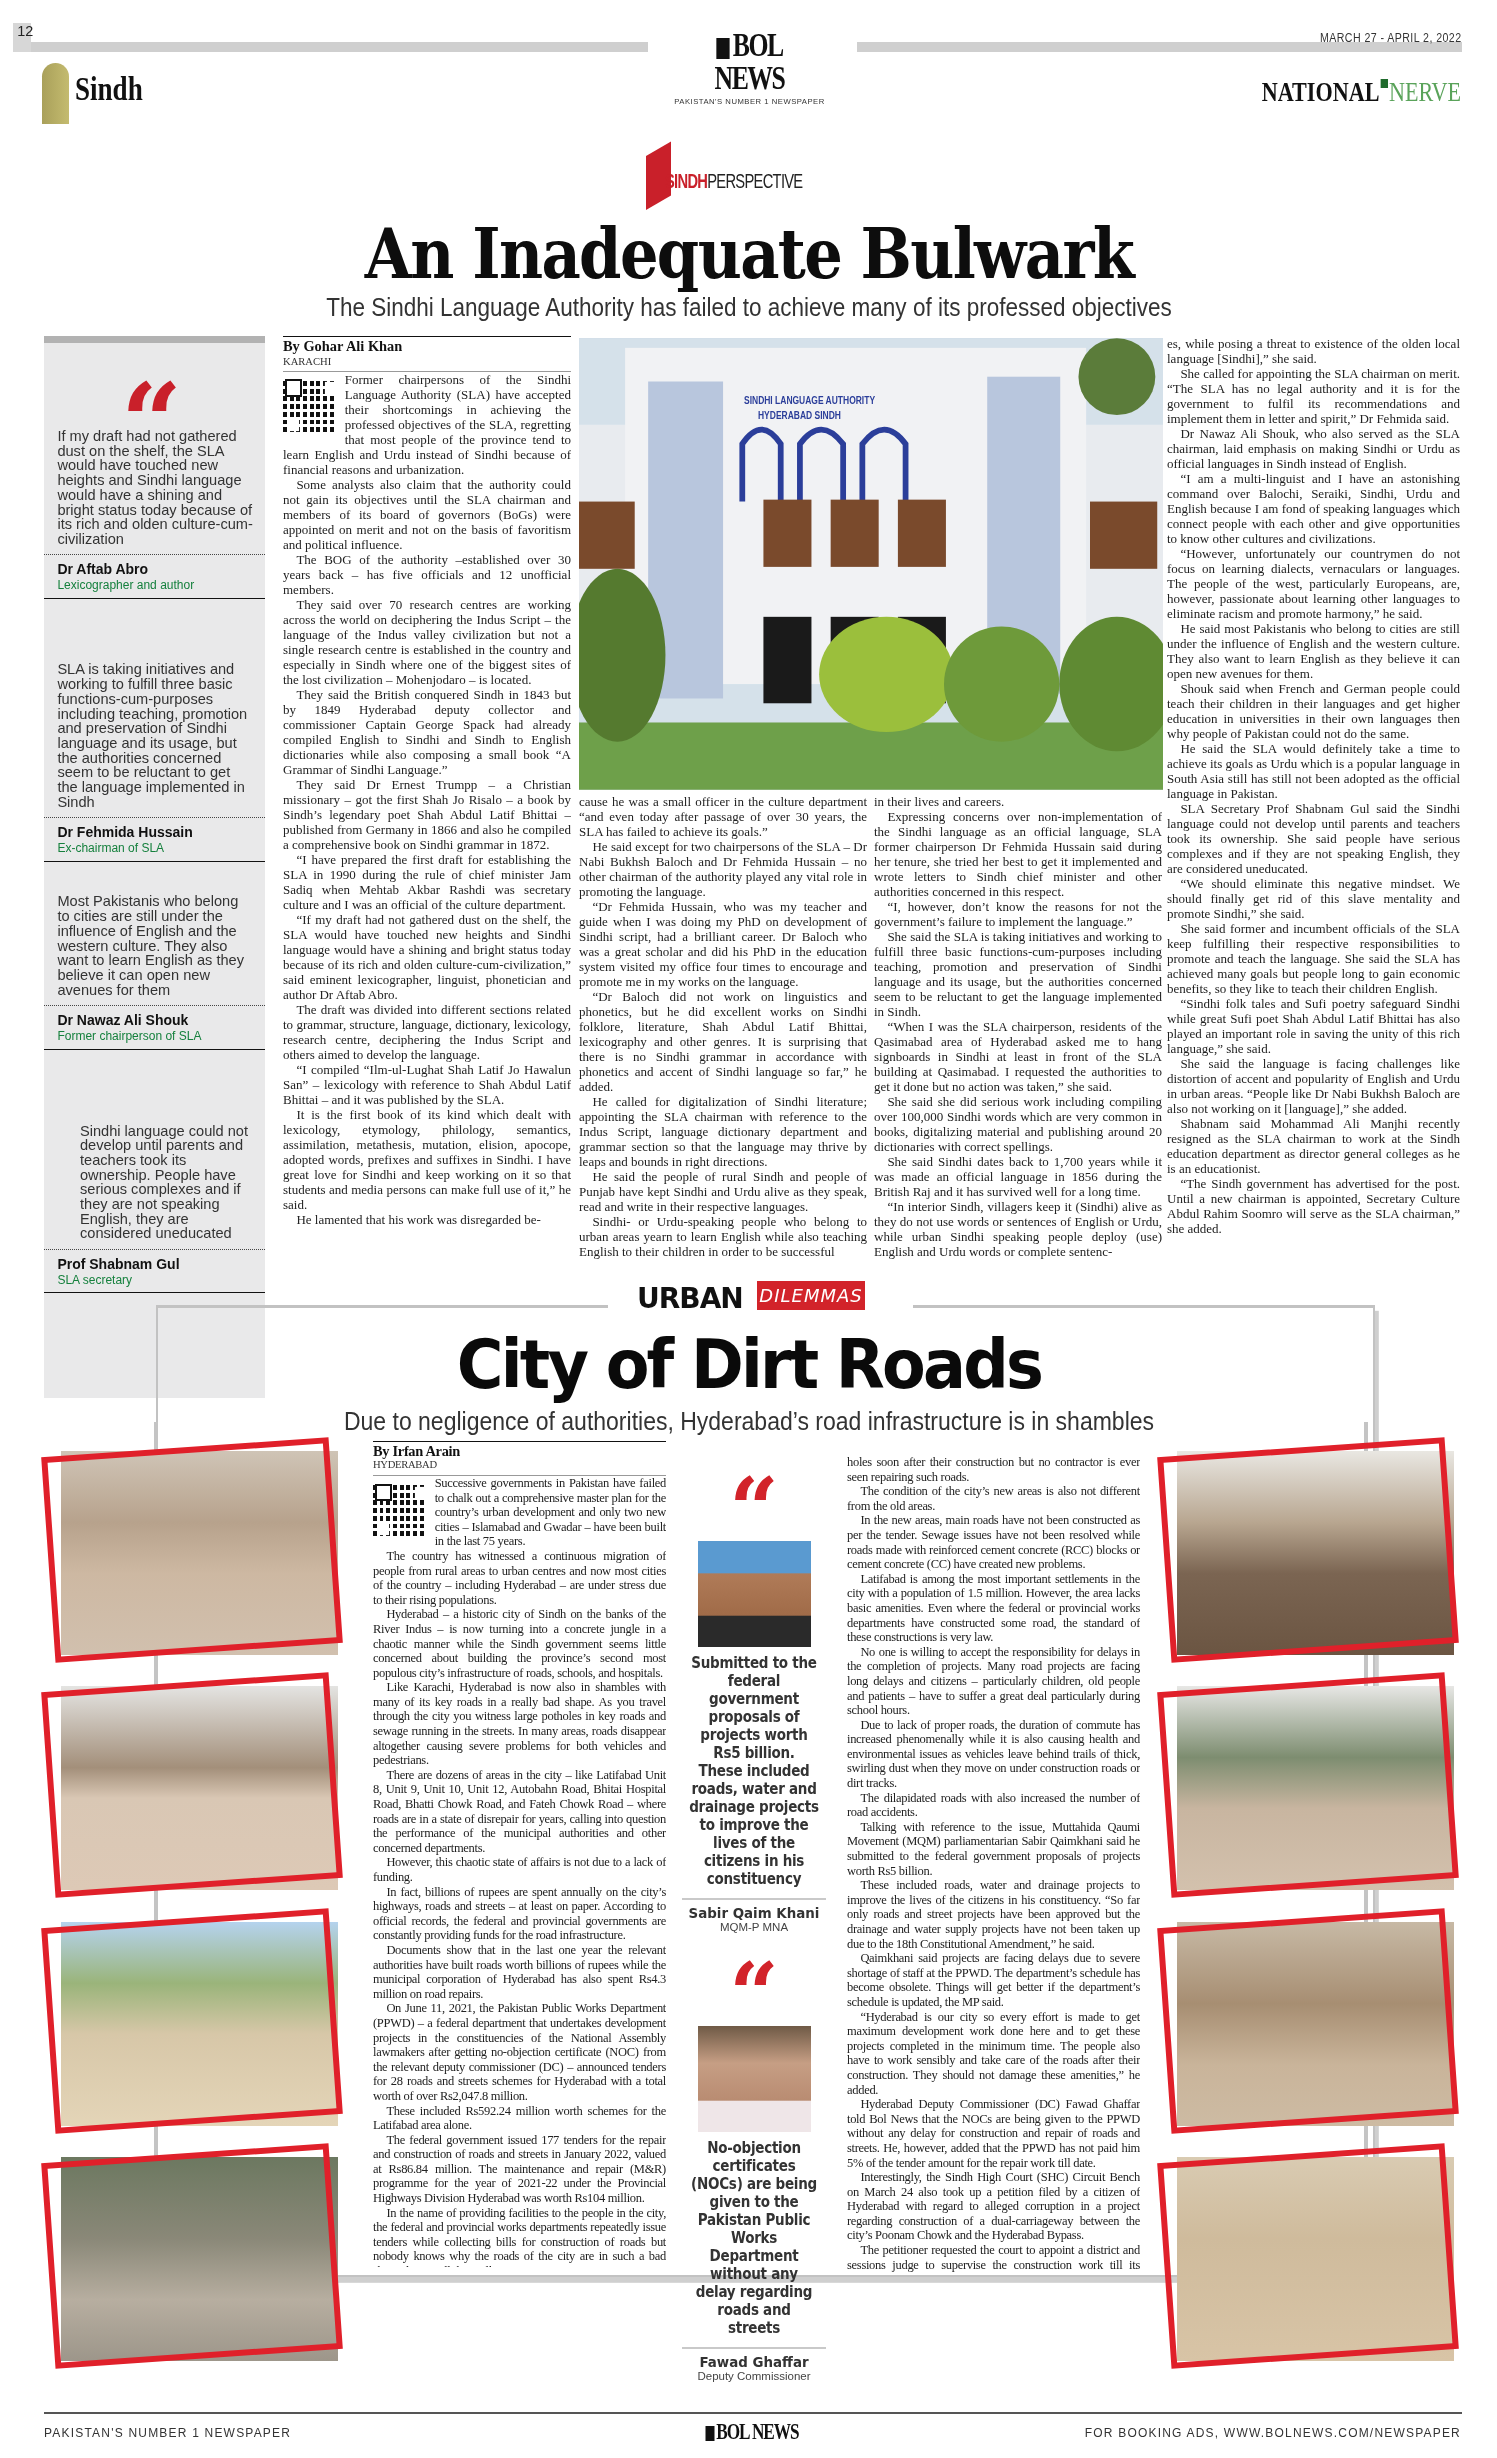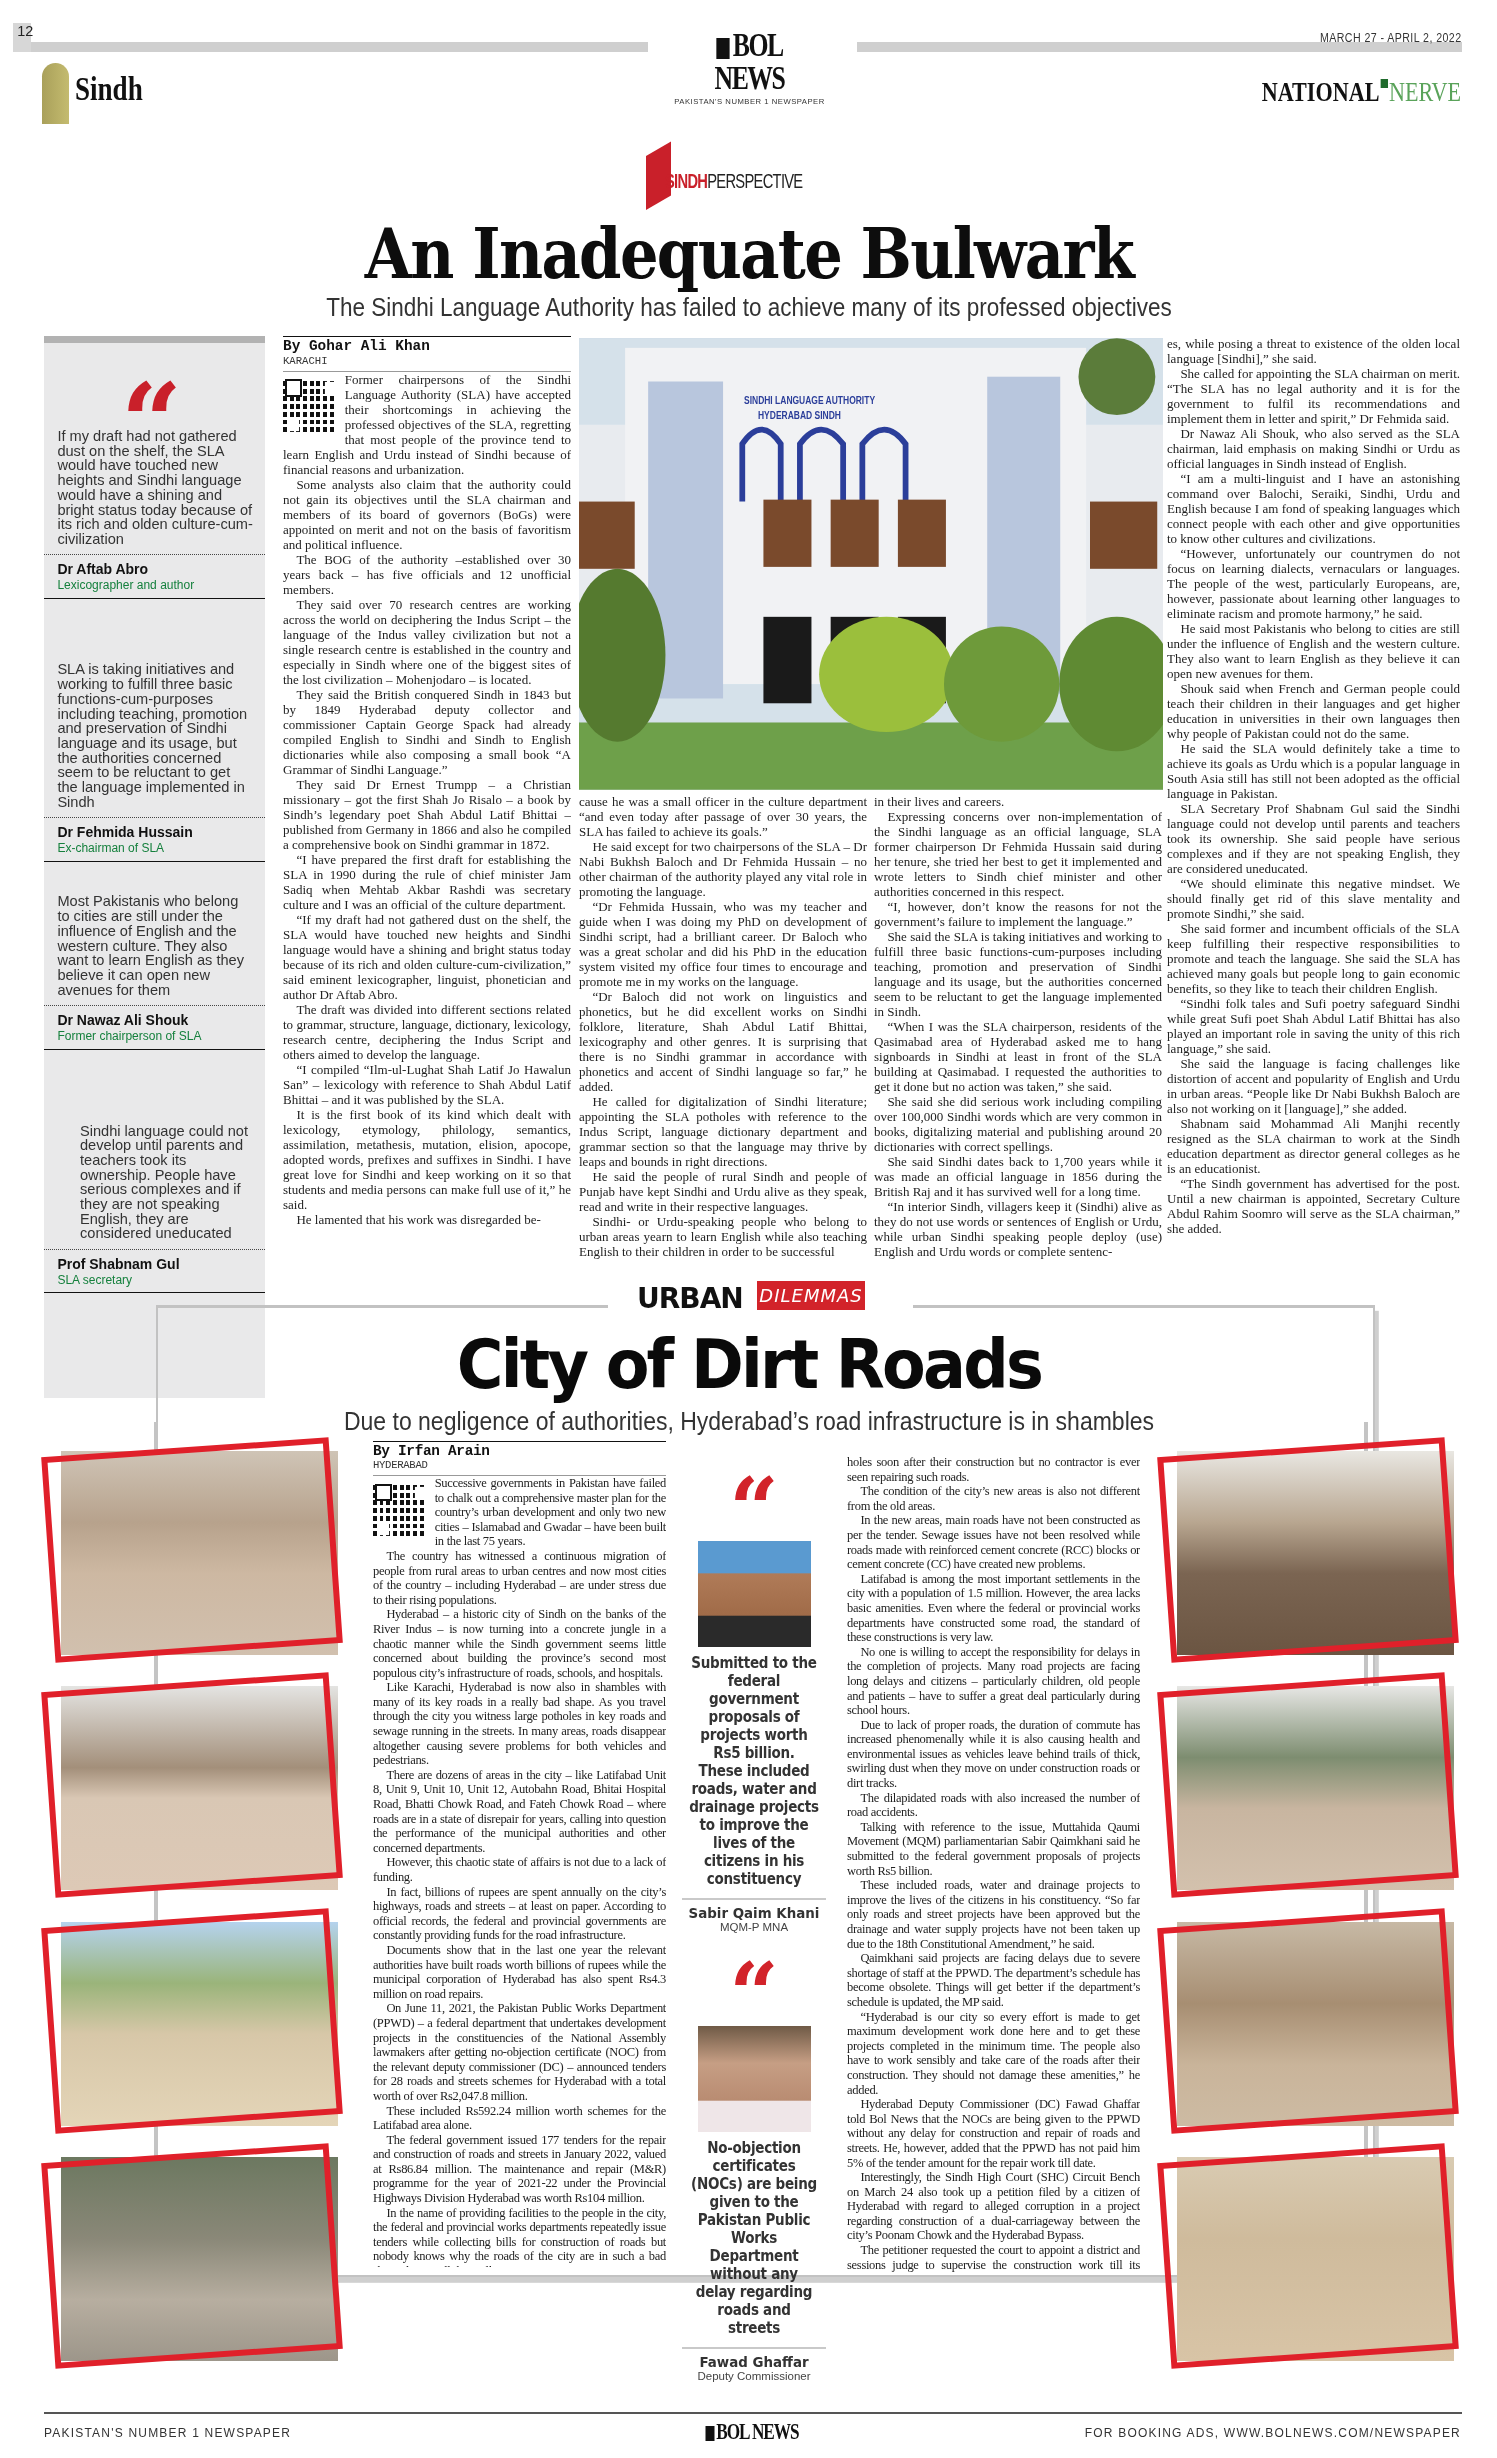--- a/index.html
+++ b/index.html
@@ -31,21 +31,21 @@
   .qblock { position:absolute; left:0; width:221px; }
   .qblock .qt { padding:0 11.5px 0 13.4px; font-size:14.6px; line-height:14.7px; color:#333; }
   .qblock .dots { border-top:1.9px dotted #444; margin-top:7.7px; }
   .qblock .nm { padding:5.8px 13.4px 0; font-weight:bold; font-size:14px; color:#111; }
   .qblock .rl { padding:1px 13.4px 5.8px; font-size:12px; color:#15803d; }
   .qblock .line { border-top:1.9px solid #111; }
   
   .col { position:absolute; font-family:"Liberation Serif", serif; font-size:13px; line-height:15px; text-align:justify; color:#222; overflow:hidden; }
   .col p { margin:0; text-indent:13.4px; }
   .col p.noind { text-indent:0; }
-  .byline { border-top:1.9px solid #111; padding-top:1.9px; font-family:Liberation Mono, monospace; }
+  .byline { border-top:1.9px solid #111; padding-top:1.9px; font-family:Liberation Serif, serif; }
   .byline .by { font-weight:bold; font-size:14.4px; color:#111; }
   .byline .loc { font-size:10.6px; color:#333; border-bottom:1px solid #999; padding-bottom:1.9px; }
   .qr { float:left; width:54px; height:54px; margin:5.8px 7.7px 1.9px 0; background:
       repeating-linear-gradient(90deg,#111 0 3.8px,#fff 3.8px 6.7px),
       #111; position:relative; }
   .qr::before { content:""; position:absolute; inset:0; background:repeating-linear-gradient(0deg,transparent 0 4.8px,#fff 4.8px 7.7px); }
   .qr::after { content:""; position:absolute; left:1.9px; top:1.9px; width:13.4px; height:13.4px; border:2.9px solid #111; background:#fff; box-shadow:37px 0 0 -2.9px #fff, 0 37px 0 -2.9px #fff; }
   
   .photo1 { position:absolute; left:579px; top:338px; width:584px; height:452px; overflow:hidden; background:#cfdbe6; }
   
@@ -178,21 +178,21 @@
   <div class="abs" style="left:165px;top:56px;font-family:'Liberation Sans',sans-serif;font-weight:bold;color:#2b3e9a;font-size:10.6px;transform:scaleX(0.8);transform-origin:left;">SINDHI LANGUAGE AUTHORITY</div>
   <div class="abs" style="left:179px;top:71px;font-family:'Liberation Sans',sans-serif;font-weight:bold;color:#2b3e9a;font-size:10.6px;transform:scaleX(0.8);transform-origin:left;">HYDERABAD SINDH</div>
 </div>
 
 <div class="col" style="left:579px;top:794px;width:288px;height:523px;">
   <div>
       <p class="noind">cause he was a small officer in the culture department “and even today after passage of over 30 years, the SLA has failed to achieve its goals.”</p>
       <p>He said except for two chairpersons of the SLA – Dr Nabi Bukhsh Baloch and Dr Fehmida Hussain – no other chairman of the authority played any vital role in promoting the language.</p>
       <p>“Dr Fehmida Hussain, who was my teacher and guide when I was doing my PhD on development of Sindhi script, had a brilliant career. Dr Baloch who was a great scholar and did his PhD in the education system visited my office four times to encourage and promote me in my works on the language.</p>
       <p>“Dr Baloch did not work on linguistics and phonetics, but he did excellent works on Sindhi folklore, literature, Shah Abdul Latif Bhittai, lexicography and other genres. It is surprising that there is no Sindhi grammar in accordance with phonetics and accent of Sindhi language so far,” he added.</p>
-      <p>He called for digitalization of Sindhi literature; appointing the SLA potholes with reference to the Indus Script, language dictionary department and grammar section so that the language may thrive by leaps and bounds in right directions.</p>
+      <p>He called for digitalization of Sindhi literature; appointing the SLA chairman with reference to the Indus Script, language dictionary department and grammar section so that the language may thrive by leaps and bounds in right directions.</p>
       <p>He said the people of rural Sindh and people of Punjab have kept Sindhi and Urdu alive as they speak, read and write in their respective languages.</p>
       <p>Sindhi- or Urdu-speaking people who belong to urban areas yearn to learn English while also teaching English to their children in order to be successful</p>
     </div>
 </div>
 <div class="col" style="left:874px;top:794px;width:288px;height:523px;">
   <div>
       <p class="noind">in their lives and careers.</p>
       <p>Expressing concerns over non-implementation of the Sindhi language as an official language, SLA former chairperson Dr Fehmida Hussain said during her tenure, she tried her best to get it implemented and wrote letters to Sindh chief minister and other authorities concerned in this respect.</p>
       <p>“I, however, don’t know the reasons for not the government’s failure to implement the language.”</p>
       <p>She said the SLA is taking initiatives and working to fulfill three basic functions-cum-purposes including teaching, promotion and preservation of Sindhi language and its usage, but the authorities concerned seem to be reluctant to get the language implemented in Sindh.</p>

